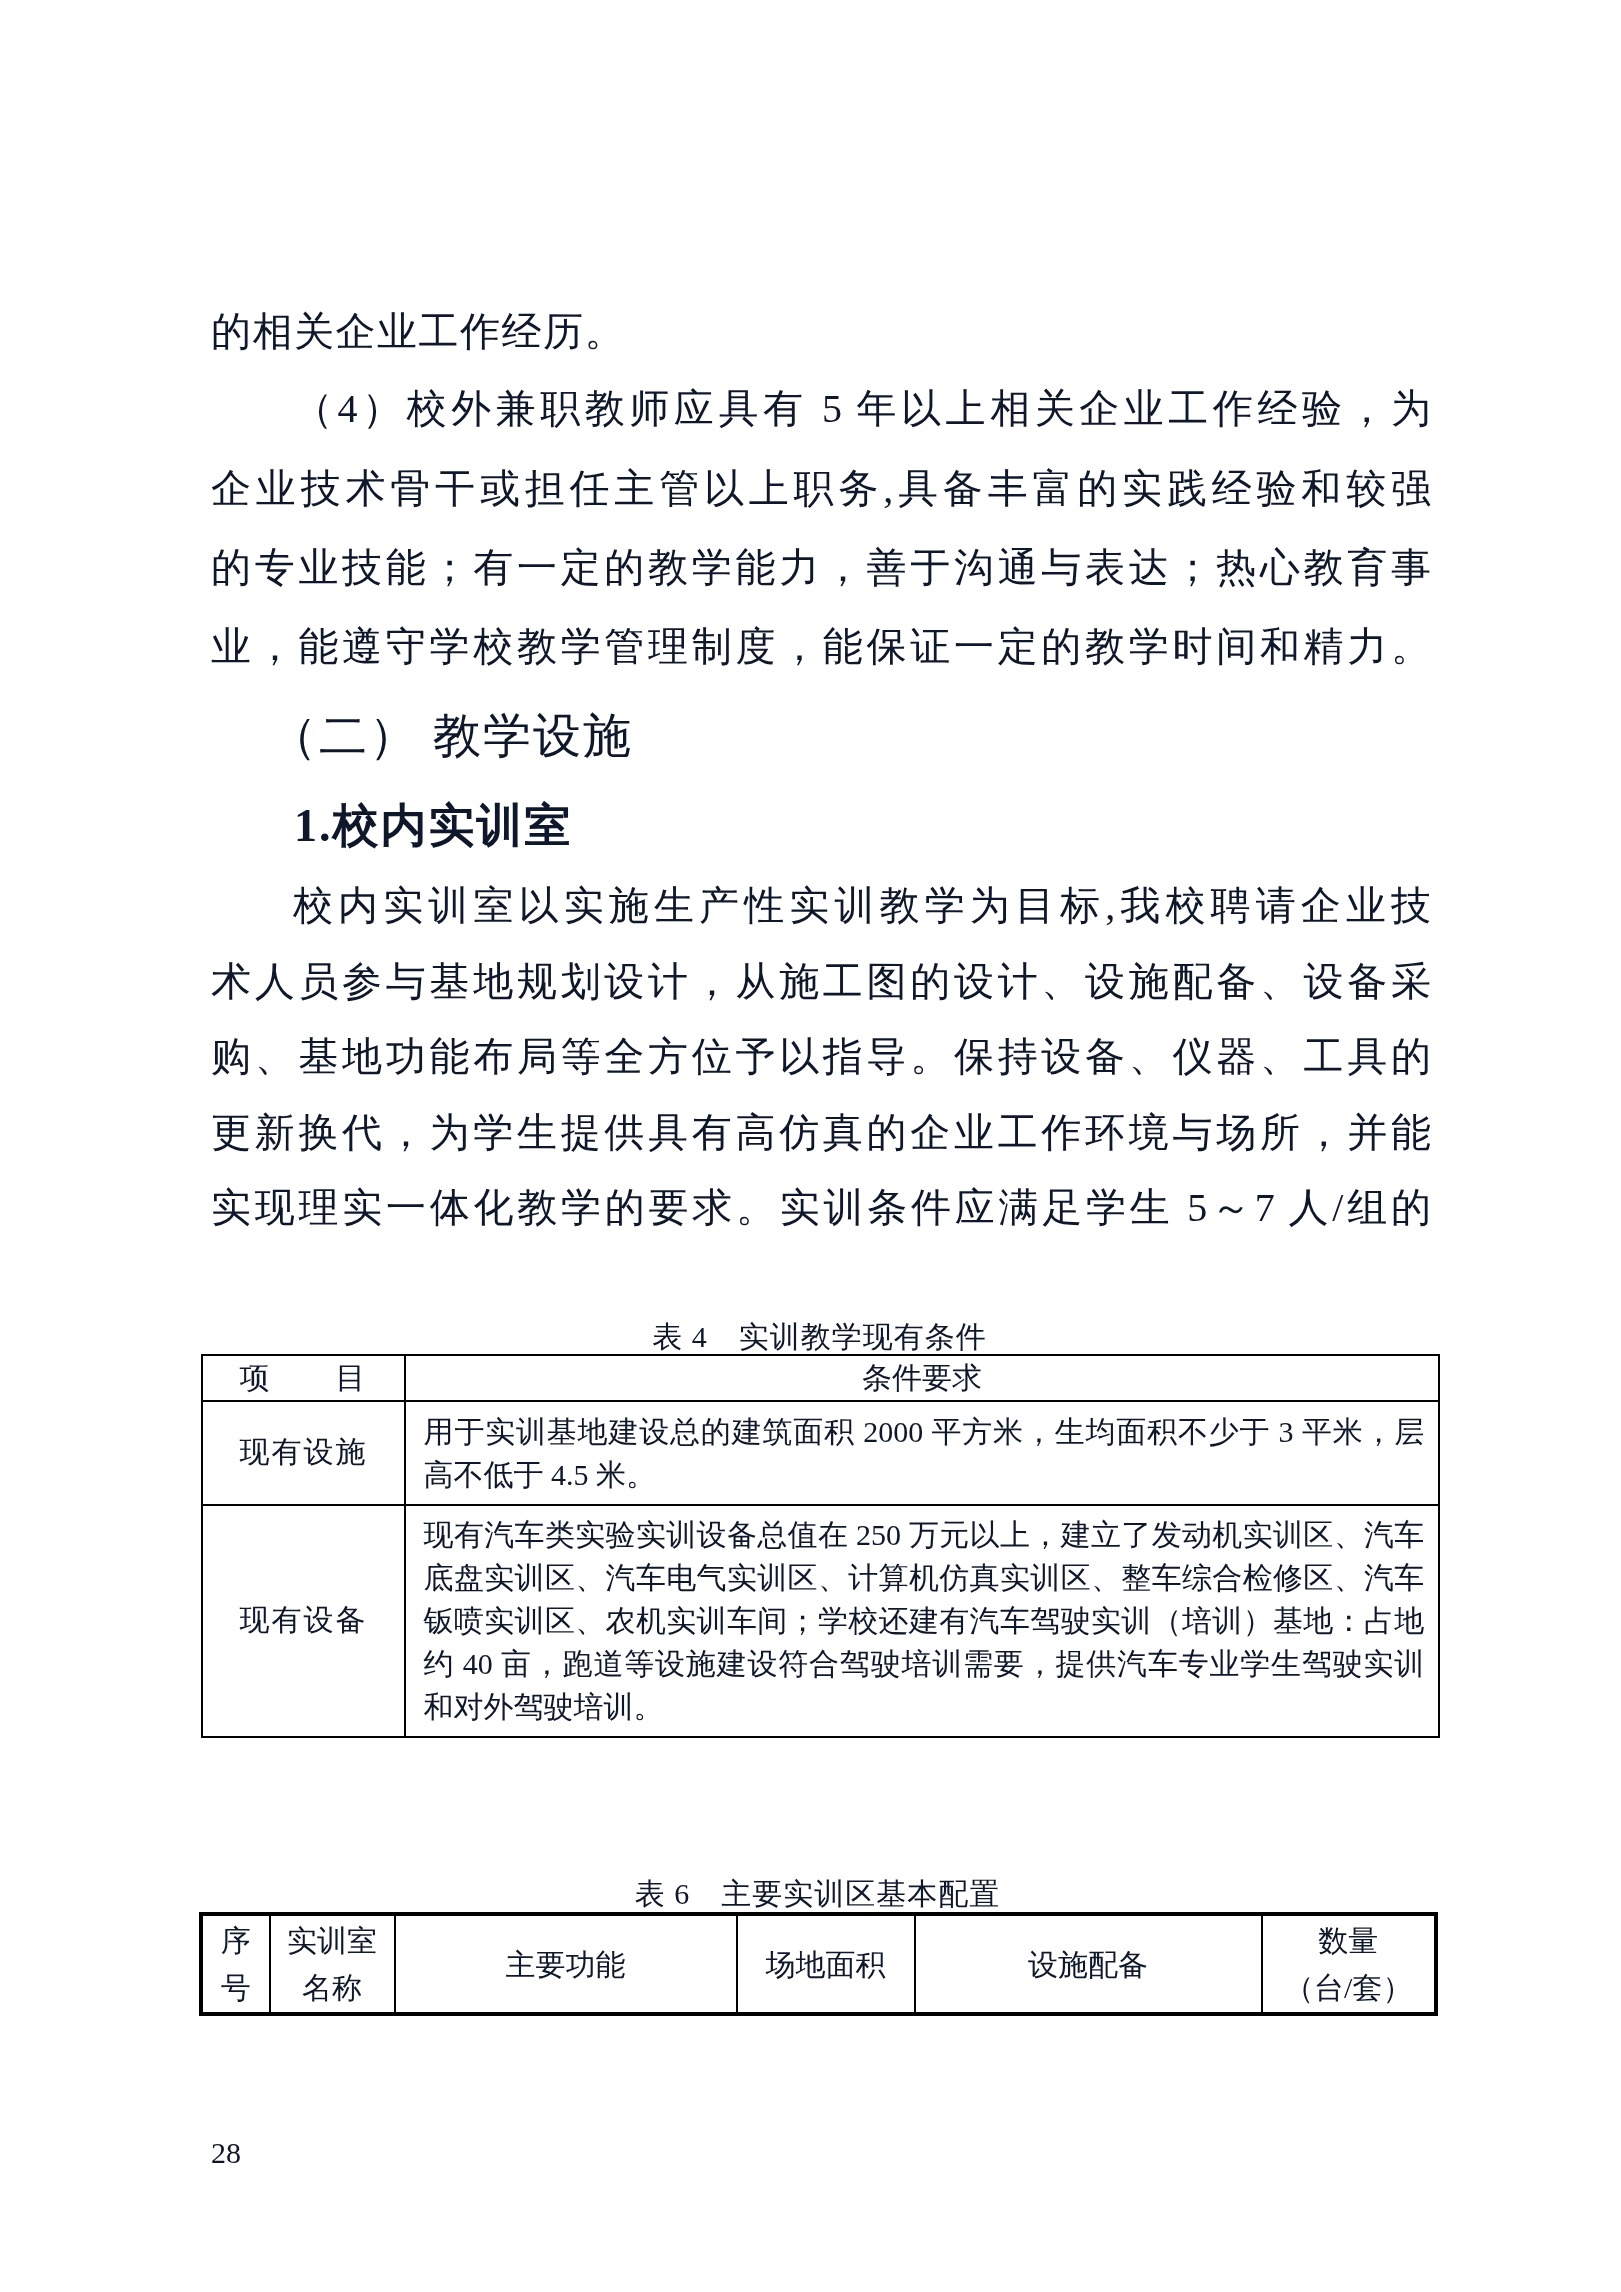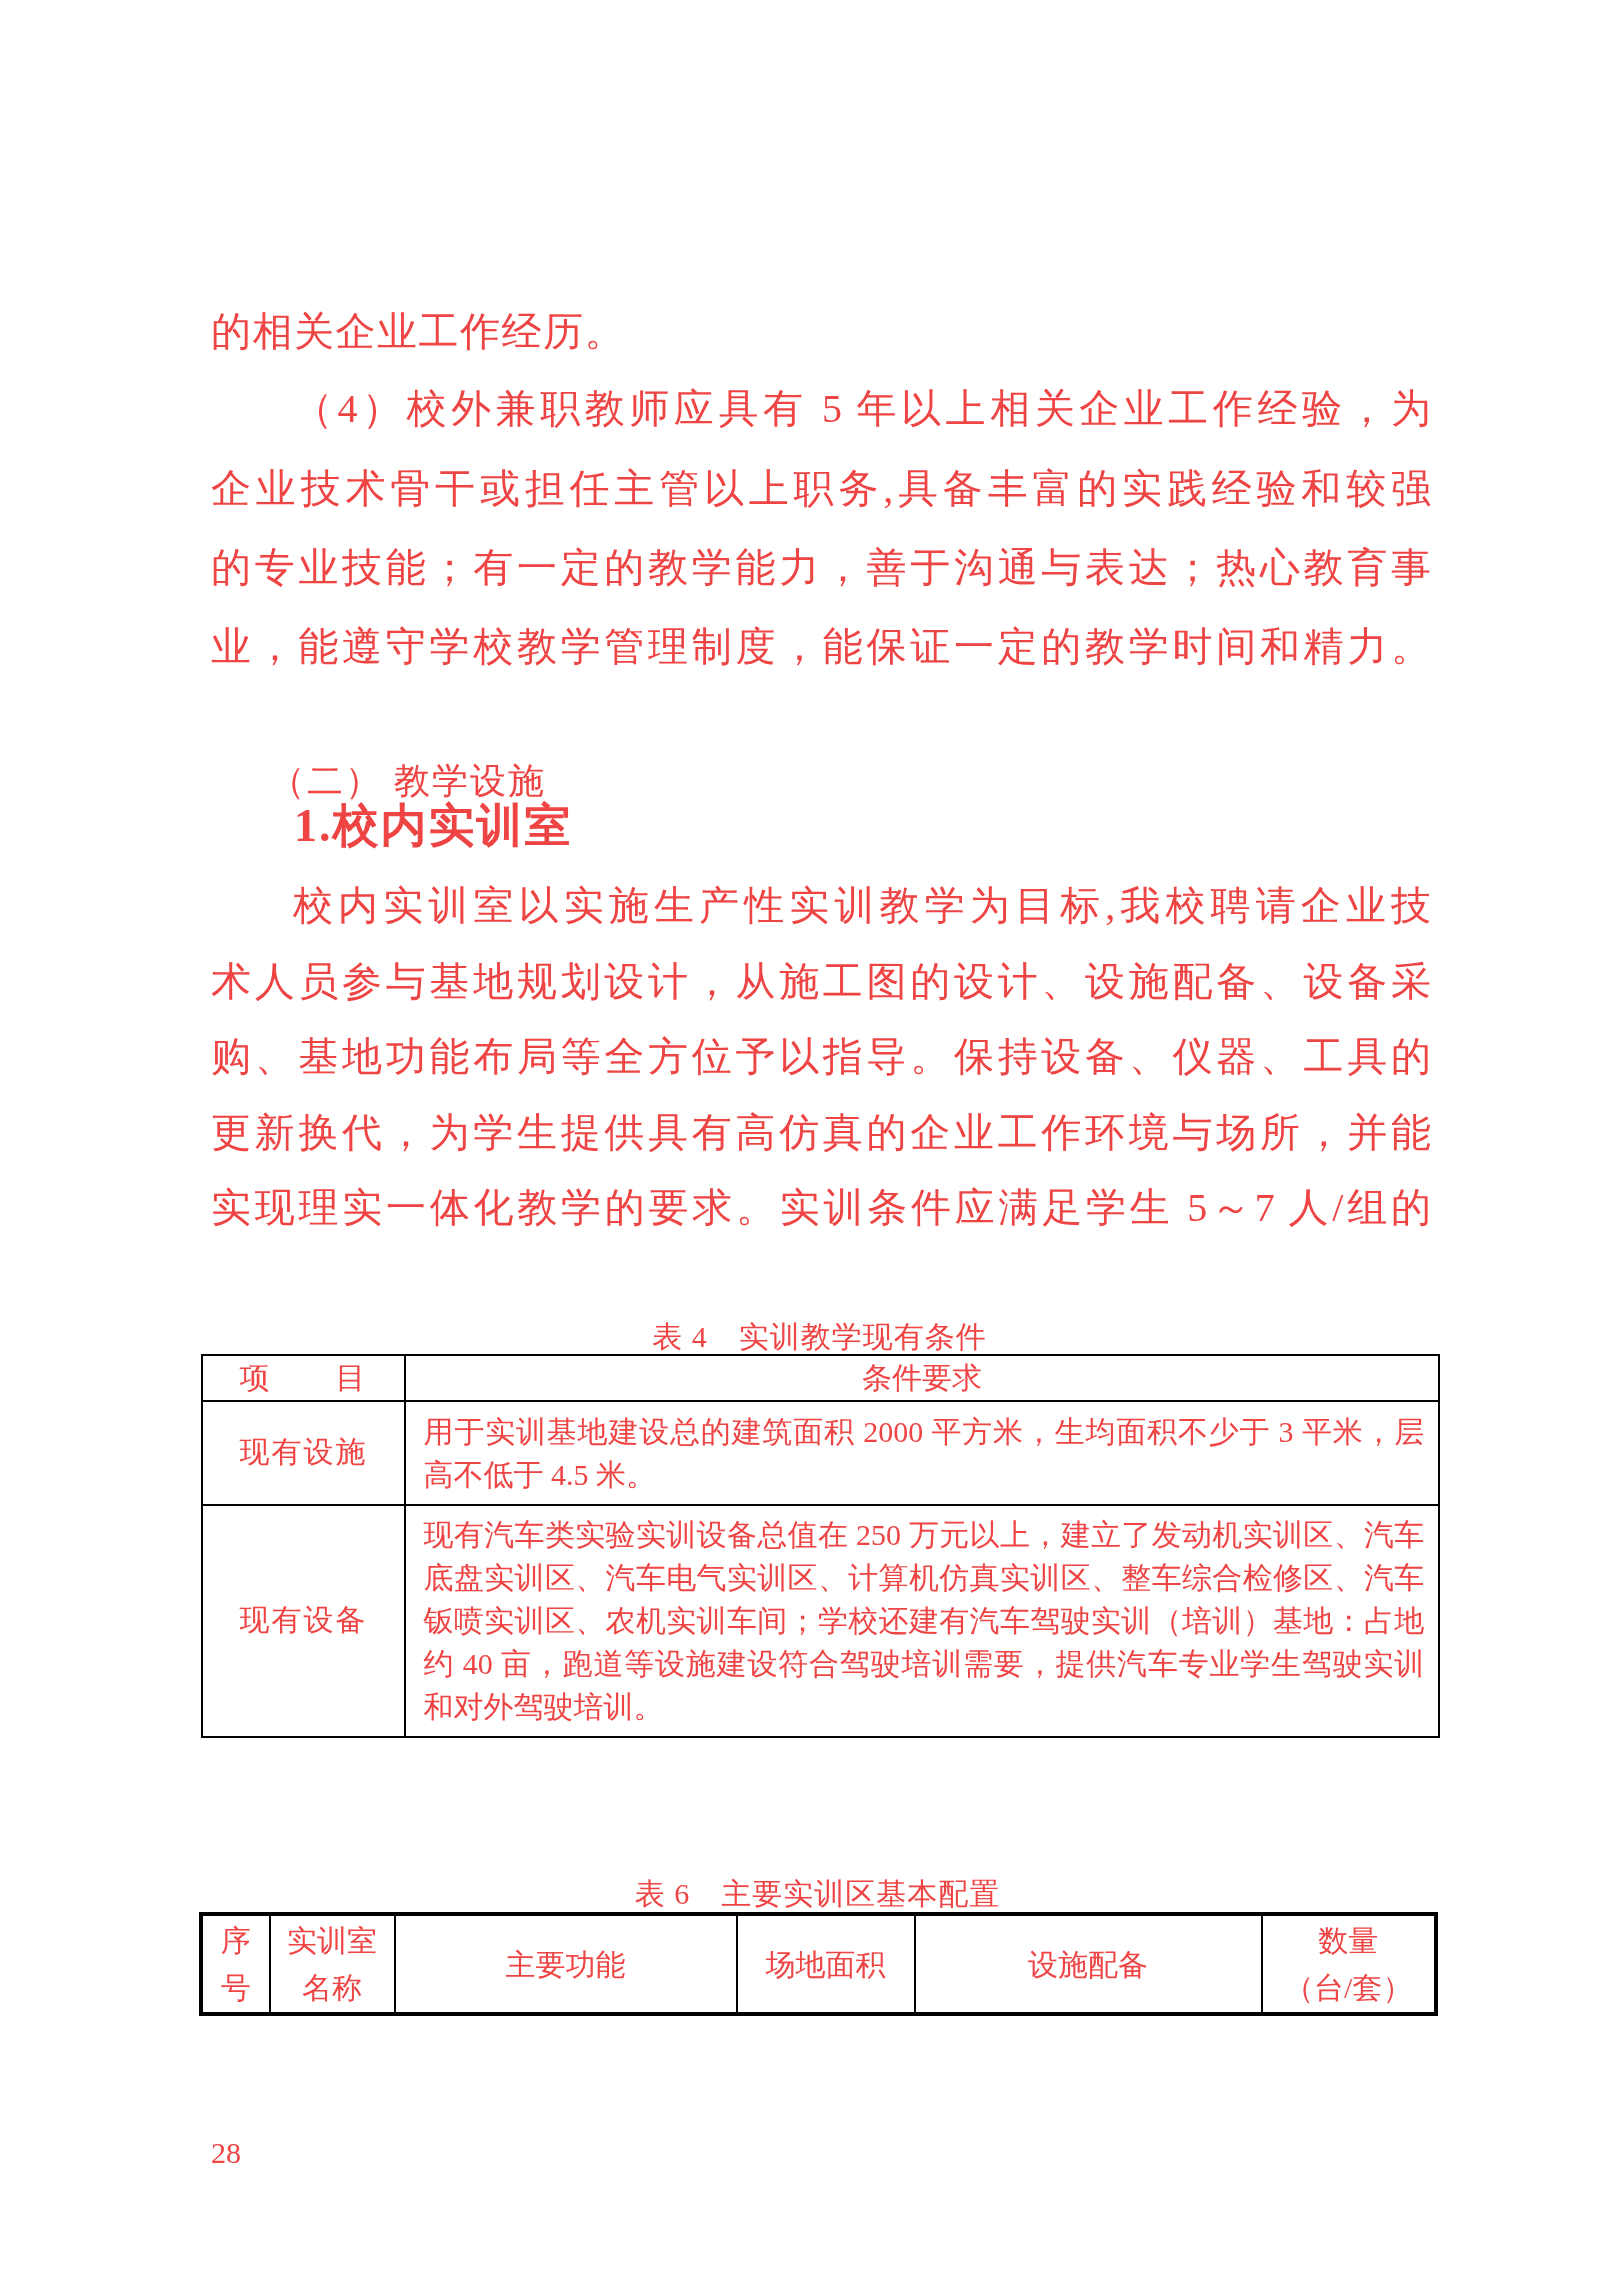--- a/index.html
+++ b/index.html
@@ -1,21 +1,21 @@
 <!DOCTYPE html>
 <html><head>
 <meta charset="utf-8">
 <style>
   html,body{margin:0;padding:0;background:#e8e8e8;}
   .page{
     position:relative;
     width:1621px;height:2293px;
     background:#ffffff;
     font-family:"Liberation Serif","DejaVu Serif",serif;
-    color:#ef4444;
+    color:#0f172a;
     overflow:hidden;
   }
   
   .bline{
     position:absolute;
     left:211px;
     width:1220px;
     font-size:40px;
     line-height:49px;
     letter-spacing:1.5px;
@@ -25,25 +25,24 @@
     white-space:normal;
     text-align:justify;
     text-align-last:justify;
     text-justify:inter-character;
     letter-spacing:0;
   }
   .bline.indent{ text-indent:82px; }
   .h-section{
     position:absolute;
     left:269px;
-    font-size:36px;
+    font-size:48px;
     line-height:51px;
     letter-spacing:2px;
     white-space:nowrap;
-    margin-top:46px;
   }
   .h-sub{
     position:absolute;
     left:294px;
     font-size:46px;
     line-height:53px;
     font-weight:700;
     letter-spacing:2px;
     white-space:nowrap;
   }

